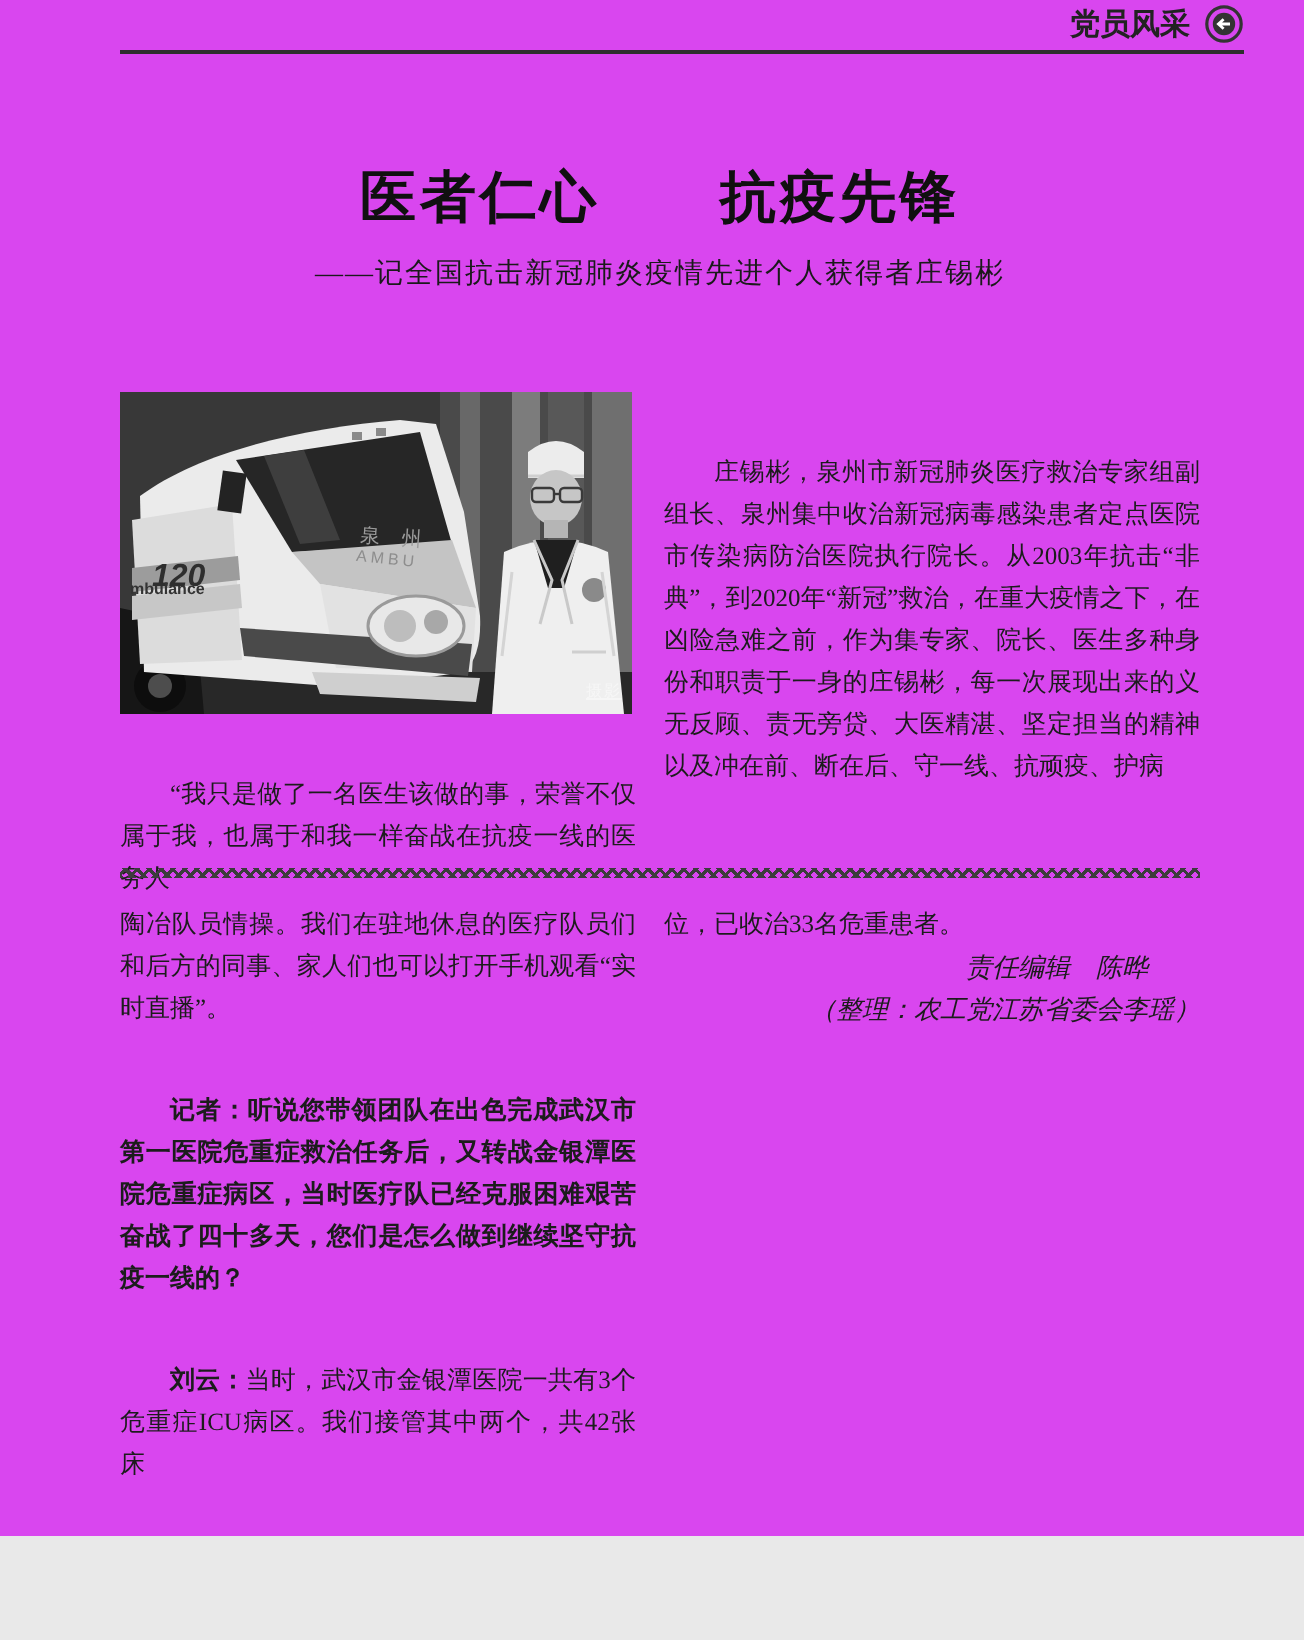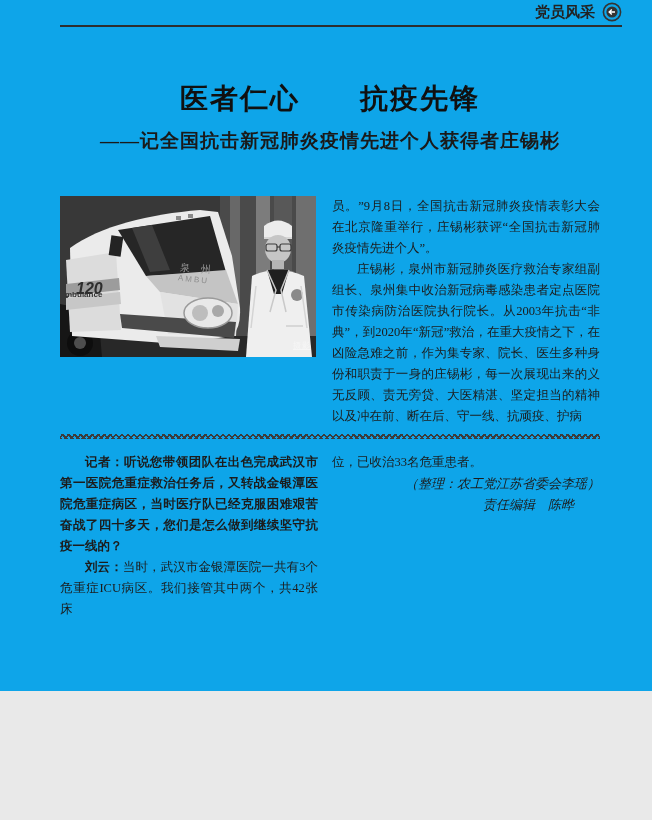--- a/index.html
+++ b/index.html
@@ -1,38 +1,38 @@
 <!DOCTYPE html>
 <html><head>
 <meta charset="utf-8">
 <style>
   html,body{margin:0;padding:0;background:#e9e9e9;}
-  .page{position:relative;width:652px;height:691px;background:#0ea5e9;margin:0 auto;overflow:hidden;
+  .page{position:relative;width:652px;height:768px;background:#d946ef;margin:0 auto;overflow:hidden;
         font-family:"Liberation Serif","DejaVu Serif",serif;color:#1c1c1c;}
 
   
   .hdr{position:absolute;left:60px;top:2px;width:562px;display:flex;justify-content:flex-end;
        align-items:center;gap:7px;padding-bottom:3px;border-bottom:2px solid #2e2e2e;}
   .hdr-label{font-family:"Liberation Sans","DejaVu Sans",sans-serif;font-weight:700;font-size:15px;color:#222;}
   .hdr-icon svg{display:block;}
 
   
   .title-block{position:absolute;left:60px;top:80px;width:540px;text-align:center;}
   .title-block h1{margin:0;font-family:"Liberation Sans","DejaVu Sans",sans-serif;font-weight:700;
                   font-size:28px;letter-spacing:2px;color:#101010;}
-  .title-block h2{margin:10px 0 12px 0;font-weight:700;font-size:19px;letter-spacing:1px;color:#1a1a1a;}
+  .title-block h2{margin:10px 0 12px 0;font-weight:400;font-size:14px;letter-spacing:1px;color:#1a1a1a;}
 
   
   .upper{position:absolute;left:60px;top:196px;width:540px;display:flex;gap:14px;}
   .lower{position:absolute;left:60px;top:452px;width:540px;display:flex;gap:14px;}
   .col-l{width:258px;}
   .col-r{width:268px;}
   .para{margin:0;padding:0;font-size:12.5px;line-height:21px;text-align:justify;}
   .para .b{font-weight:700;}
-  .para.indent{text-indent:2em;}
+  .para.indent{text-indent:2em;margin-top:30px;}
   .para.right{text-align:right;}
   .para.kai{font-style:italic;font-size:13px;}
   .para.editor{padding-right:26px;}
 
   
   .photo{position:relative;width:256px;height:161px;margin:0 0 13px 0;background:#383838;overflow:hidden;}
   .photo svg{position:absolute;left:0;top:0;}
   .ph-txt{position:absolute;font-family:"Liberation Sans","DejaVu Sans",sans-serif;white-space:nowrap;}
   .amb-120{left:16px;top:84px;font-size:16px;font-weight:700;font-style:italic;color:#2e2e2e;}
   .amb-side{left:5px;top:94px;font-size:8px;font-weight:700;color:#333;}
@@ -123,38 +123,41 @@
           <path d="M196,90 L191,132" stroke="#d4d4d4" stroke-width="1.5" fill="none"></path>
           <path d="M241,90 L247,132" stroke="#d4d4d4" stroke-width="1.5" fill="none"></path>
           <path d="M226,130 L243,130" stroke="#cfcfcf" stroke-width="1.5" fill="none"></path>
         </svg>
         <span class="ph-txt amb-120">120</span>
         <span class="ph-txt amb-side">mbulance</span>
         <span class="ph-txt hood-cn">泉 州</span>
         <span class="ph-txt hood-en">AMBU</span>
         <span class="ph-txt watermark">摄影</span>
       </figure>
+      <div>
+          <p class="para indent"><span>“我只是做了一名医生该做的事，荣誉不仅属于我，也属于和我一样奋战在抗疫一线的医务人</span></p>
+        </div>
     </div>
     <div class="col-r">
-        <p class="para"><span>员。”9月8日，全国抗击新冠肺炎疫情表彰大会在北京隆重举行，庄锡彬获评“全国抗击新冠肺炎疫情先进个人”。</span></p>
         <p class="para indent"><span>庄锡彬，泉州市新冠肺炎医疗救治专家组副组长、泉州集中收治新冠病毒感染患者定点医院市传染病防治医院执行院长。从2003年抗击“非典”，到2020年“新冠”救治，在重大疫情之下，在凶险急难之前，作为集专家、院长、医生多种身份和职责于一身的庄锡彬，每一次展现出来的义无反顾、责无旁贷、大医精湛、坚定担当的精神以及冲在前、断在后、守一线、抗顽疫、护病</span></p>
       </div>
   </section>
 
   <div class="divider"></div>
 
   <section class="lower">
     <div class="col-l">
+        <p class="para"><span>陶冶队员情操。我们在驻地休息的医疗队员们和后方的同事、家人们也可以打开手机观看“实时直播”。</span></p>
         <p class="para indent"><span class="b">记者：听说您带领团队在出色完成武汉市第一医院危重症救治任务后，又转战金银潭医院危重症病区，当时医疗队已经克服困难艰苦奋战了四十多天，您们是怎么做到继续坚守抗疫一线的？</span></p>
         <p class="para indent"><span class="b">刘云：</span><span>当时，武汉市金银潭医院一共有3个危重症ICU病区。我们接管其中两个，共42张床</span></p>
       </div>
     <div class="col-r">
         <p class="para"><span>位，已收治33名危重患者。</span></p>
+        <p class="para right kai editor"><span>责任编辑　陈晔</span></p>
         <p class="para right kai"><span>（整理：农工党江苏省委会李瑶）</span></p>
-        <p class="para right kai editor"><span>责任编辑　陈晔</span></p>
       </div>
   </section>
 
   <footer class="ftr">
     <span class="issue">2020.10</span><span class="mag">前进论坛</span>
     <span class="pagenum">51</span>
   </footer>
 
 </div>
 

